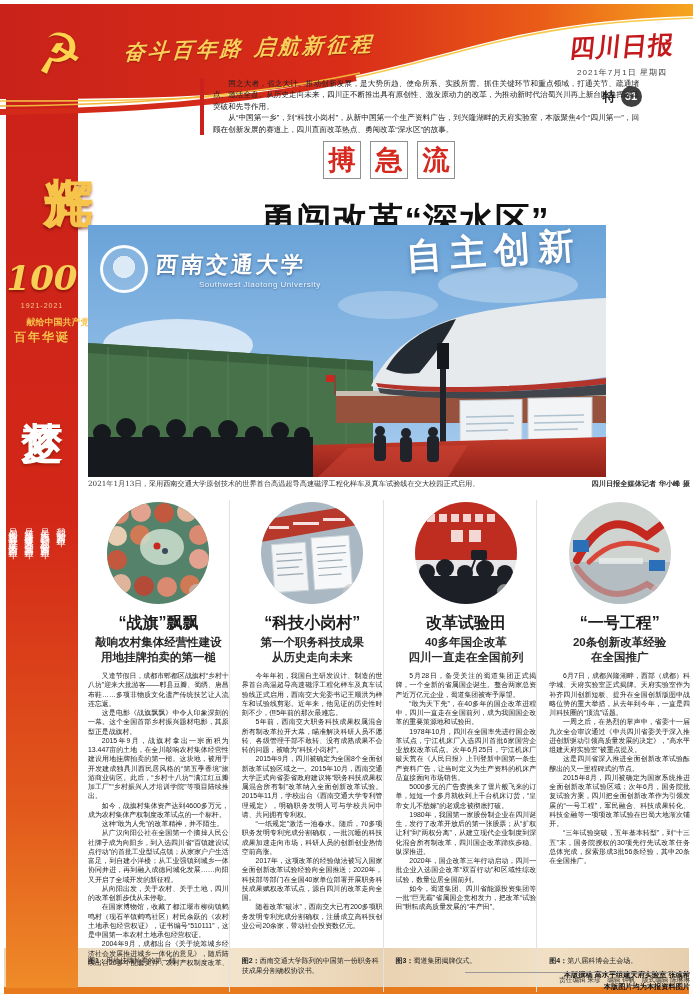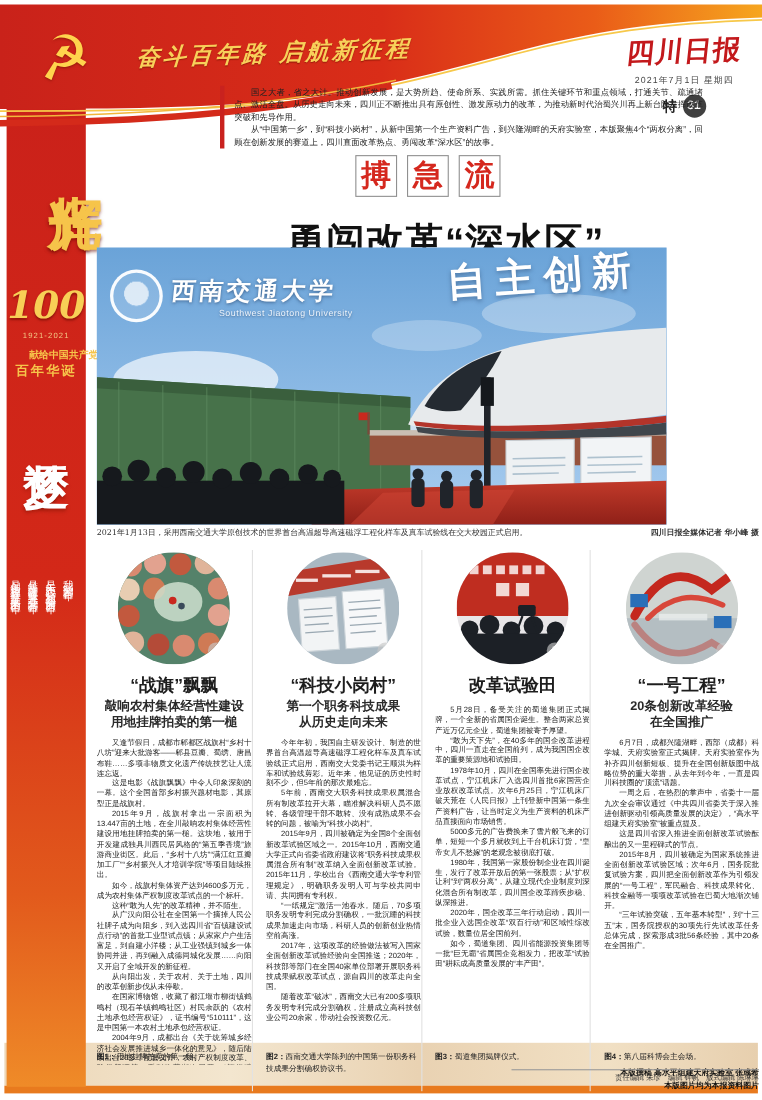--- a/index.html
+++ b/index.html
@@ -143,21 +143,21 @@
     <div class="mh-ed">
       <span class="mh-ed-label">特</span>
       <span class="mh-ed-num">31</span>
     </div>
   </div>
 
   <main class="main">
 
     <section class="intro">
       <p>国之大者，省之大计。推动创新发展，是大势所趋、使命所系、实践所需。抓住关键环节和重点领域，打通关节、疏通堵点、激活全盘。从历史走向未来，四川正不断推出具有原创性、激发原动力的改革，为推动新时代治蜀兴川再上新台阶发挥改革突破和先导作用。</p>
-      <p>从“中国第一乡”，到“科技小岗村”，从新中国第一个生产资料广告，到兴隆湖畔的天府实验室，本版聚焦4个“两权分离”，回顾在创新发展的赛道上，四川直面改革热点、勇闯改革“深水区”的故事。</p>
+      <p>从“中国第一乡”，到“科技小岗村”，从新中国第一个生产资料广告，到兴隆湖畔的天府实验室，本版聚焦4个“四川第一”，回顾在创新发展的赛道上，四川直面改革热点、勇闯改革“深水区”的故事。</p>
     </section>
 
     <div class="kicker">
       <span>搏</span>
       <span>急</span>
       <span>流</span>
     </div>
     <h1 class="headline">勇闯改革“深水区”</h1>
 
     <figure class="hero" style="margin:0;">
@@ -371,20 +371,24 @@
                 <circle cx="90" cy="71" r="8"></circle>
               <rect x="0" y="74" width="102" height="28"></rect>
               <rect x="56" y="48" width="16" height="10" rx="2"></rect>
               <line x1="60" y1="58" x2="54" y2="74" stroke="#1c2026" stroke-width="2"></line>
               <line x1="68" y1="58" x2="74" y2="74" stroke="#1c2026" stroke-width="2"></line>
             </g>
           </svg>
           <span class="badge">3</span>
         </div>
         <h2 class="art-title">改革试验田</h2>
+        <div class="art-sub">
+          <div>40多年国企改革</div>
+          <div>四川一直走在全国前列</div>
+        </div>
         <div class="art-body">
             <p>5月28日，备受关注的蜀道集团正式揭牌，一个全新的省属国企诞生。整合两家总资产近万亿元企业，蜀道集团被寄予厚望。</p>
             <p>“敢为天下先”，在40多年的国企改革进程中，四川一直走在全国前列，成为我国国企改革的重要策源地和试验田。</p>
             <p>1978年10月，四川在全国率先进行国企改革试点，宁江机床厂入选四川首批6家国营企业放权改革试点。次年6月25日，宁江机床厂破天荒在《人民日报》上刊登新中国第一条生产资料广告，让当时定义为生产资料的机床产品直接面向市场销售。</p>
             <p>5000多元的广告费换来了雪片般飞来的订单，短短一个多月就收到上千台机床订货，“皇帝女儿不愁嫁”的老观念被彻底打破。</p>
             <p>1980年，我国第一家股份制企业在四川诞生，发行了改革开放后的第一张股票；从“扩权让利”到“两权分离”，从建立现代企业制度到深化混合所有制改革，四川国企改革蹄疾步稳、纵深推进。</p>
             <p>2020年，国企改革三年行动启动，四川一批企业入选国企改革“双百行动”和区域性综改试验，数量位居全国前列。</p>
             <p>如今，蜀道集团、四川省能源投资集团等一批“巨无霸”省属国企竞相发力，把改革“试验田”耕耘成高质量发展的“丰产田”。</p>
           </div>
       </article>

